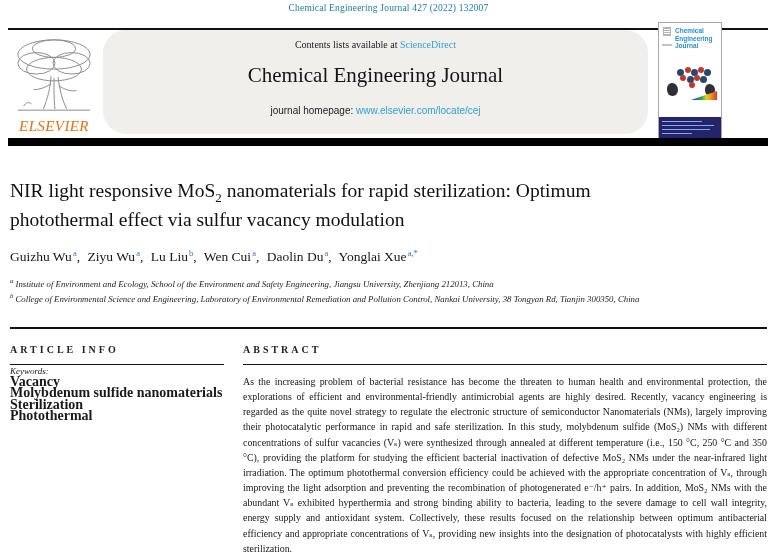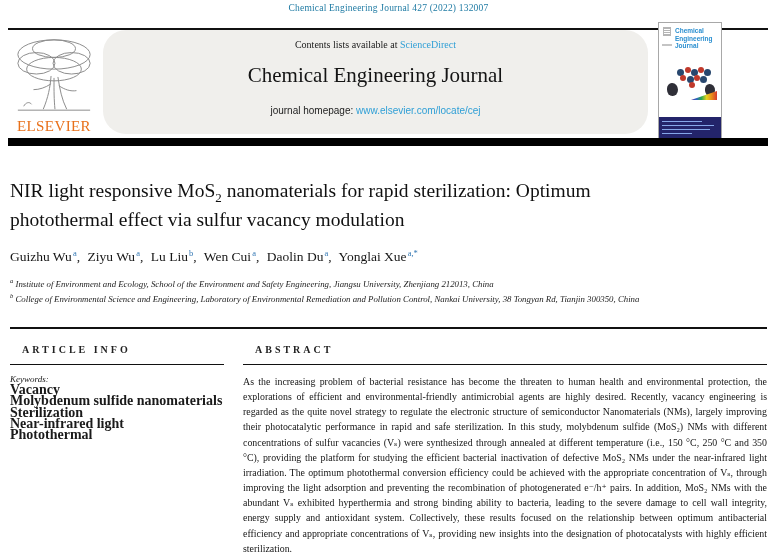--- a/index.html
+++ b/index.html
@@ -11,21 +11,21 @@
   .citation{
     position:absolute;top:3px;left:0;width:100%;text-align:center;
     font-size:9.5px;color:#1e7aa3;letter-spacing:.2px;cursor:pointer;
   }
   .top-rule{position:absolute;left:8px;top:28px;width:760px;height:2px;background:#111;}
   
   .elsevier{position:absolute;left:10px;top:33px;width:88px;height:102px;}
   .elsevier svg{display:block;}
   .elsevier .wordmark{
     position:absolute;left:0;bottom:0;width:100%;text-align:center;
-    font-size:15px;color:#e8701a;letter-spacing:.4px;font-weight:500;
+    font-size:15px;color:#e8701a;letter-spacing:.4px;font-weight:500;font-style:italic;
   }
   
   .masthead{
     position:absolute;left:103px;top:30px;width:545px;height:104px;background:#f0efec;
     text-align:center;
     border-radius:23px;
   }
   .contents-line{margin-top:9px;font-size:10px;color:#1a1a1a;}
   .link{color:#2f9fd6;cursor:pointer;}
   .journal-title{margin-top:13px;font-size:21px;color:#141414;}
@@ -80,23 +80,23 @@
   .affiliations{
     position:absolute;left:10px;top:275px;width:655px;
     font-size:8.8px;line-height:11.5px;font-style:italic;color:#1c1c1c;
   }
   .affiliations sup{font-size:6.5px;}
   
   .main-rule{position:absolute;left:10px;top:327px;width:757px;height:1.5px;background:#111;}
   
   .info-col{position:absolute;left:10px;top:344px;width:214px;}
   .abs-col{position:absolute;left:243px;top:344px;width:524px;}
-  .section-heading{font-size:10px;letter-spacing:3px;font-weight:600;color:#222;margin-left:12px;}
+  .section-heading{font-size:10px;letter-spacing:3px;font-weight:600;color:#222;}
   .heading-rule{margin-top:9px;height:1px;background:#111;width:100%;}
-  .keywords-label{margin-top:9px;font-size:9px;font-style:italic;}
+  .keywords-label{margin-top:1px;font-size:9px;font-style:italic;}
   .keyword{font-size:14px;line-height:11.3px;font-weight:700;}
   .abstract-text{
     margin-top:9px;font-size:9.9px;line-height:15.15px;text-align:justify;color:#161616;
     font-weight:500;
   }
 </style>
 </head>
 <body>
 
 <div id="page">
@@ -185,21 +185,20 @@
 
   <div class="main-rule"></div>
 
   <div class="info-col">
     <div class="section-heading">ARTICLE INFO</div>
     <div class="heading-rule"></div>
     <div class="keywords-label">Keywords:</div>
     <div class="keyword">Vacancy</div>
     <div class="keyword">Molybdenum sulfide nanomaterials</div>
     <div class="keyword">Sterilization</div>
-    <div class="keyword">Near-infrared light</div>
     <div class="keyword">Photothermal</div>
   </div>
 
   <div class="abs-col">
     <div class="section-heading">ABSTRACT</div>
     <div class="heading-rule"></div>
     <div class="abstract-text">As the increasing problem of bacterial resistance has become the threaten to human health and environmental protection, the explorations of efficient and environmental-friendly antimicrobial agents are highly desired. Recently, vacancy engineering is regarded as the quite novel strategy to regulate the electronic structure of semiconductor Nanomaterials (NMs), largely improving their photocatalytic performance in rapid and safe sterilization. In this study, molybdenum sulfide (MoS₂) NMs with different concentrations of sulfur vacancies (Vₛ) were synthesized through annealed at different temperature (i.e., 150 °C, 250 °C and 350 °C), providing the platform for studying the efficient bacterial inactivation of defective MoS₂ NMs under the near-infrared light irradiation. The optimum photothermal conversion efficiency could be achieved with the appropriate concentration of Vₛ, through improving the light adsorption and preventing the recombination of photogenerated e⁻/h⁺ pairs. In addition, MoS₂ NMs with the abundant Vₛ exhibited hyperthermia and strong binding ability to bacteria, leading to the severe damage to cell wall integrity, energy supply and antioxidant system. Collectively, these results focused on the relationship between optimum antibacterial efficiency and appropriate concentrations of Vₛ, providing new insights into the designation of photocatalysts with highly efficient sterilization.</div>
   </div>
 
 </div>

